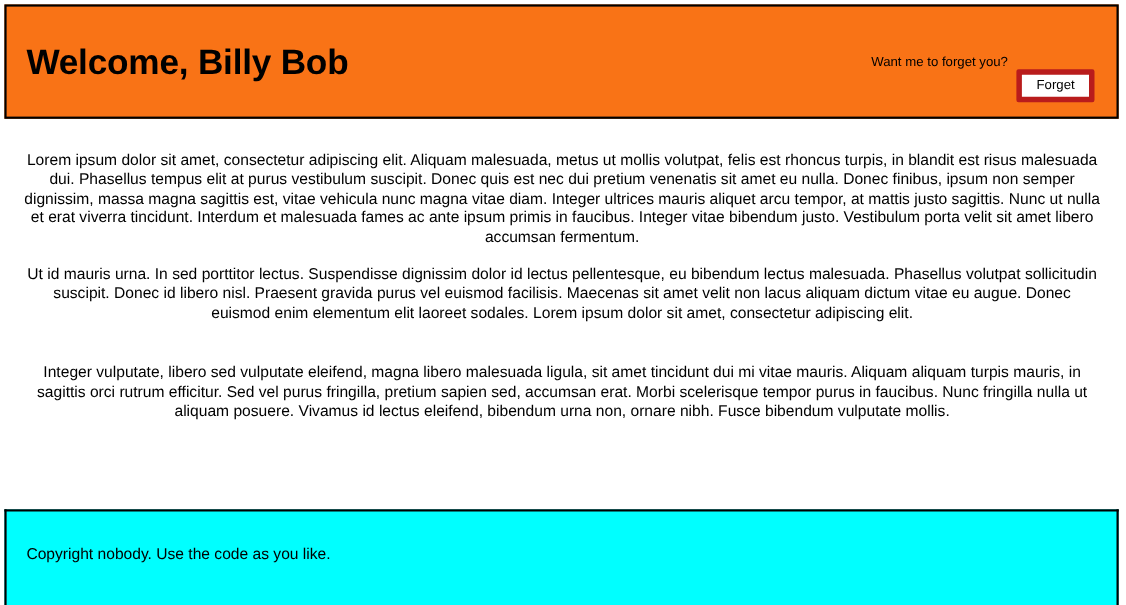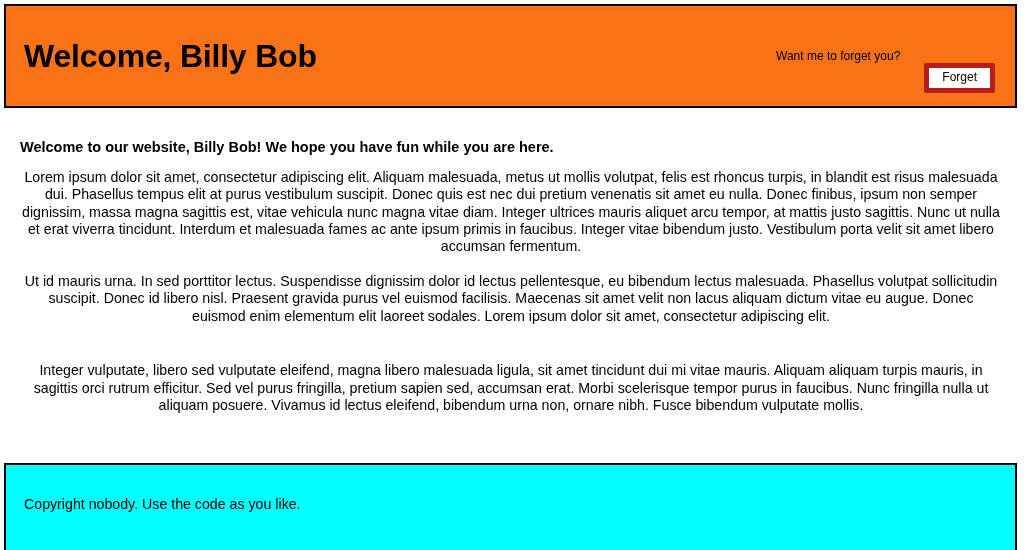--- a/index.html
+++ b/index.html
@@ -45,21 +45,21 @@
     line-height: 1.1;
     letter-spacing: -0.2px;
     margin: 0;
     padding-top: 2px;
     white-space: nowrap;
   }
 
   .forget-area {
     display: flex;
     align-items: center;
-    gap: 24px;
+    gap: 8px;
     padding-right: 2px;
   }
 
   .forget-prompt {
     font-size: 12px;
     line-height: 1.2;
     white-space: nowrap;
   }
 
   .forget-button {
@@ -135,21 +135,20 @@
   <div class="site-header">
     <h1 class="welcome-title">Welcome, Billy Bob</h1>
 
     <div class="forget-area">
       <span class="forget-prompt">Want me to forget you?</span>
       <button class="forget-button" type="button">Forget</button>
     </div>
   </div>
 
   <div class="main-content">
-    <p class="intro-heading">Welcome to our website, Billy Bob! We hope you have fun while you are here.</p>
 
     <p class="body-paragraph">Lorem ipsum dolor sit amet, consectetur adipiscing elit. Aliquam malesuada, metus ut mollis volutpat, felis est rhoncus turpis, in blandit est risus malesuada dui. Phasellus tempus elit at purus vestibulum suscipit. Donec quis est nec dui pretium venenatis sit amet eu nulla. Donec finibus, ipsum non semper dignissim, massa magna sagittis est, vitae vehicula nunc magna vitae diam. Integer ultrices mauris aliquet arcu tempor, at mattis justo sagittis. Nunc ut nulla et erat viverra tincidunt. Interdum et malesuada fames ac ante ipsum primis in faucibus. Integer vitae bibendum justo. Vestibulum porta velit sit amet libero accumsan fermentum.</p>
 
     <p class="body-paragraph">Ut id mauris urna. In sed porttitor lectus. Suspendisse dignissim dolor id lectus pellentesque, eu bibendum lectus malesuada. Phasellus volutpat sollicitudin suscipit. Donec id libero nisl. Praesent gravida purus vel euismod facilisis. Maecenas sit amet velit non lacus aliquam dictum vitae eu augue. Donec euismod enim elementum elit laoreet sodales. Lorem ipsum dolor sit amet, consectetur adipiscing elit.</p>
 
     <p class="body-paragraph">Integer vulputate, libero sed vulputate eleifend, magna libero malesuada ligula, sit amet tincidunt dui mi vitae mauris. Aliquam aliquam turpis mauris, in sagittis orci rutrum efficitur. Sed vel purus fringilla, pretium sapien sed, accumsan erat. Morbi scelerisque tempor purus in faucibus. Nunc fringilla nulla ut aliquam posuere. Vivamus id lectus eleifend, bibendum urna non, ornare nibh. Fusce bibendum vulputate mollis.</p>
   </div>
 
   <div class="site-footer">
     <p class="copyright-text">Copyright nobody. Use the code as you like.</p>

